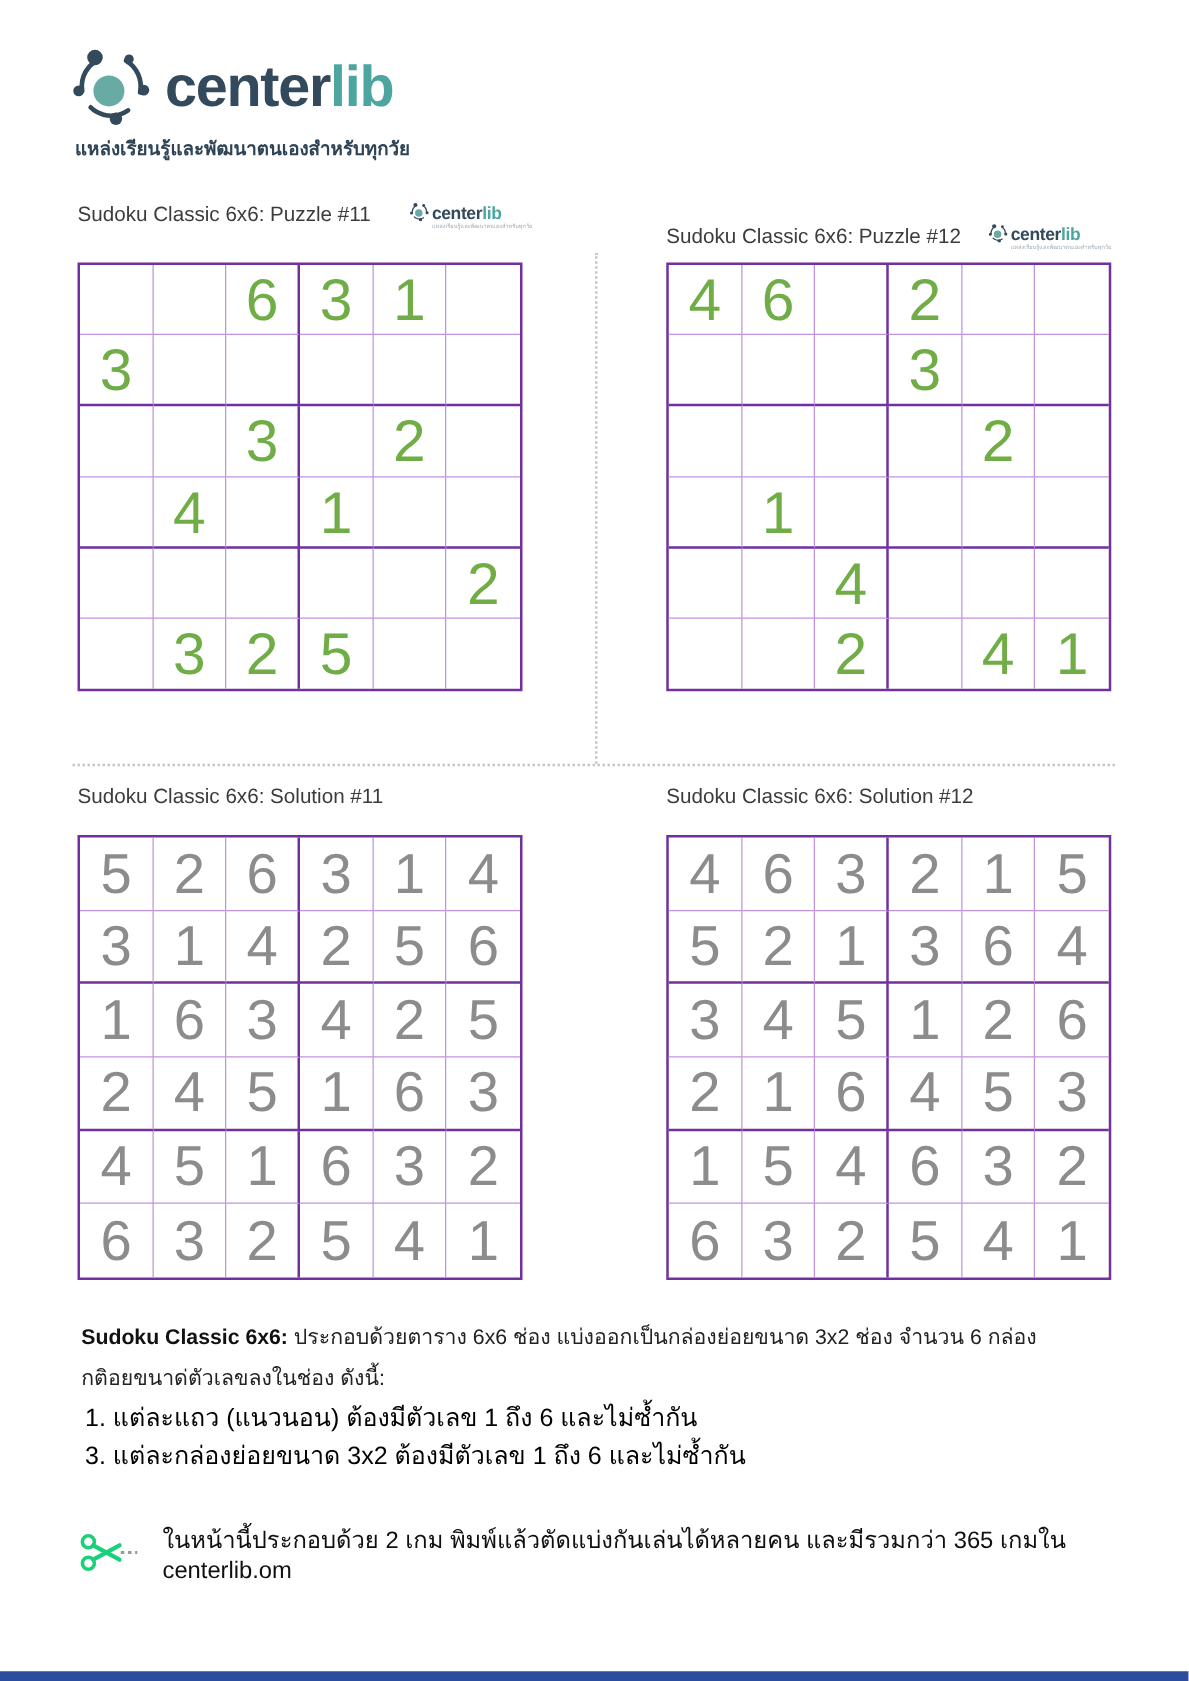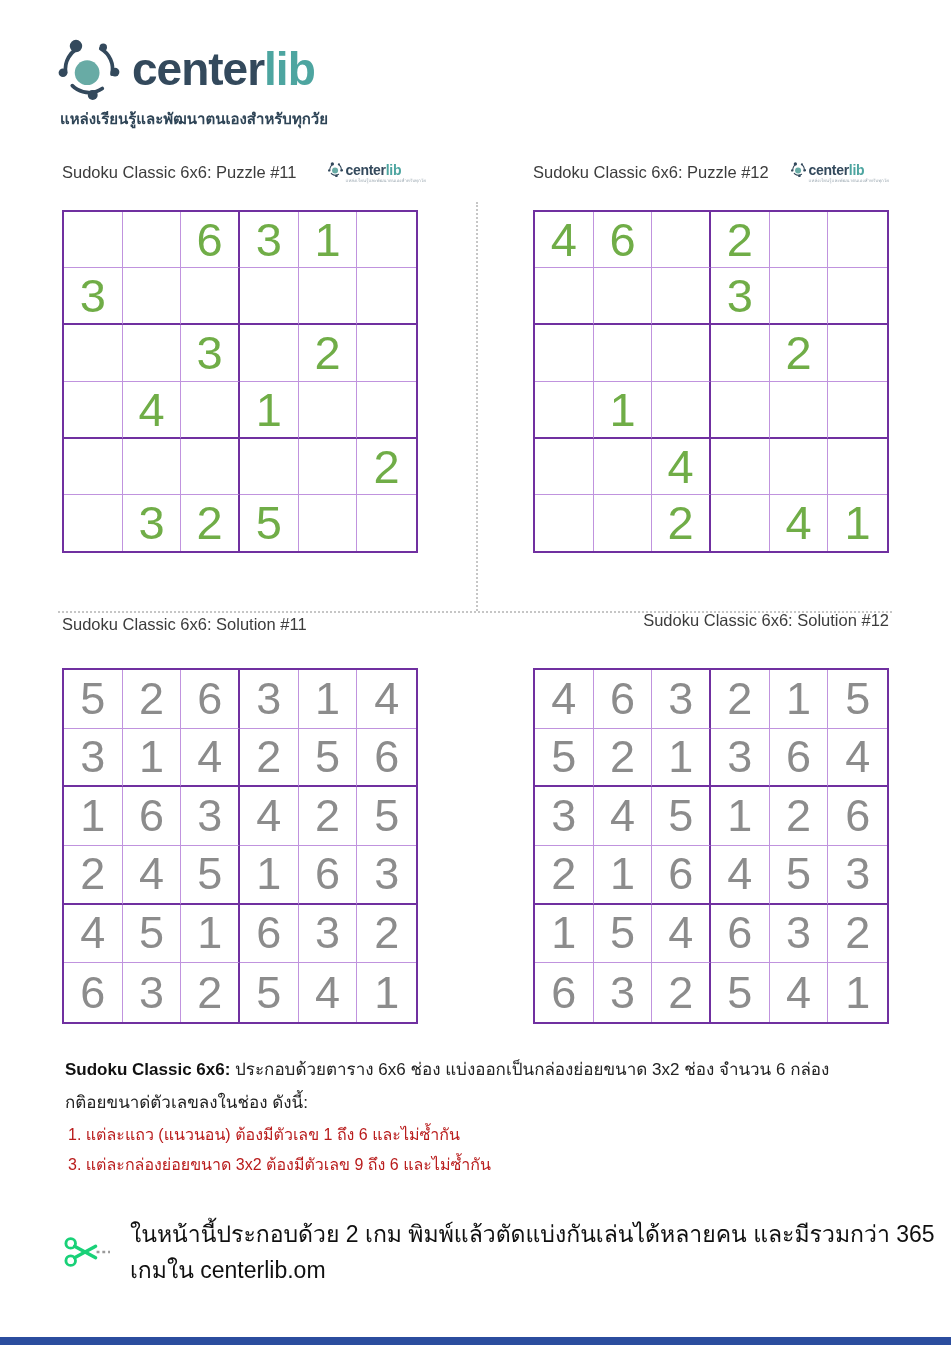--- a/index.html
+++ b/index.html
@@ -55,25 +55,25 @@
   .puzzle-grid .cell{color:var(--puzzle-digit);}
   .solution-grid .cell{color:var(--solution-digit);font-size:45px;}
   .col-l{left:62px;}
   .col-r{left:533px;}
   
   .cut-v{position:absolute;left:476px;top:202px;height:409px;width:0;border-left:2px dotted #c6c6c6;}
   .cut-h{position:absolute;left:58px;top:611px;width:834px;height:0;border-top:2px dotted #c6c6c6;}
   
   .desc{position:absolute;left:65px;top:1053px;width:830px;font-size:17px;color:#222;line-height:33px;}
   .desc b{color:#111;}
-  .rules{position:absolute;left:68px;top:1120px;font-size:16px;color:#b91c1c;line-height:30px;}
+  .rules{position:absolute;left:68px;top:1120px;font-size:20px;color:#000000;line-height:30px;}
   
   .footer{position:absolute;left:64px;top:1216px;display:flex;align-items:center;gap:20px;}
   .scissors{width:46px;height:40px;flex:0 0 auto;}
-  .footer-text{font-size:23px;font-weight:500;color:#101010;}
+  .footer-text{font-size:19px;font-weight:500;color:#101010;}
   .bottom-bar{position:absolute;left:0;top:1337px;width:951px;height:8px;background:var(--bottom-bar);}
 </style>
 </head>
 <body>
 
 <div class="page">
 
   <div class="brand">
     <svg class="brand-icon" viewBox="0 0 100 100">
       <circle cx="47" cy="56" r="20" fill="#68aba5"></circle>
@@ -99,21 +99,21 @@
           <circle cx="73" cy="15" r="7" fill="#33495c"></circle>
           <circle cx="92" cy="55" r="8" fill="#33495c"></circle>
           <circle cx="56" cy="92" r="9" fill="#33495c"></circle>
           <circle cx="8" cy="56" r="8" fill="#33495c"></circle>
         </svg>
         <span class="mini-name"><span class="w1">center</span><span class="w2">lib</span></span>
       </span>
       <span class="mini-tagline">แหล่งเรียนรู้และพัฒนาตนเองสำหรับทุกวัย</span>
     </span>
   </div>
-  <div class="sec-head col-r" style="top:162px;">
+  <div class="sec-head col-r" style="top:179px;">
     <span class="sec-title">Sudoku Classic 6x6: Puzzle #12</span>
     <span class="mini-logo">
       <span class="mini-row">
         <svg class="mini-icon" viewBox="0 0 100 100">
           <circle cx="47" cy="56" r="20" fill="#68aba5"></circle>
           <circle cx="50" cy="50" r="38" fill="none" stroke="#33495c" stroke-width="7" pathLength="100" stroke-dasharray="20 12 22 10 18 18" stroke-linecap="round" transform="rotate(-60 50 50)"></circle>
           <circle cx="29" cy="13" r="11" fill="#33495c"></circle>
           <circle cx="73" cy="15" r="7" fill="#33495c"></circle>
           <circle cx="92" cy="55" r="8" fill="#33495c"></circle>
           <circle cx="56" cy="92" r="9" fill="#33495c"></circle>
@@ -198,24 +198,24 @@
       <div class="cell"></div>
       <div class="cell vbox">2</div>
       <div class="cell"></div>
       <div class="cell">4</div>
       <div class="cell">1</div>
     </div>
 
   <div class="cut-v"></div>
   <div class="cut-h"></div>
 
-  <div class="sec-head col-l" style="top:615px;">
+  <div class="sec-head col-l" style="top:628px;">
     <span class="sec-title">Sudoku Classic 6x6: Solution #11</span>
   </div>
-  <div class="sec-head col-r" style="top:611px;justify-content:flex-end;">
+  <div class="sec-head col-r" style="top:628px;">
     <span class="sec-title">Sudoku Classic 6x6: Solution #12</span>
   </div>
 
   <div class="sudoku solution-grid col-l">
       <div class="cell">5</div>
       <div class="cell">2</div>
       <div class="cell vbox">6</div>
       <div class="cell">3</div>
       <div class="cell">1</div>
       <div class="cell">4</div>
@@ -288,21 +288,21 @@
       <div class="cell">4</div>
       <div class="cell">1</div>
     </div>
 
   <div class="desc">
     <div><b>Sudoku Classic 6x6:</b><span> ประกอบด้วยตาราง 6x6 ช่อง แบ่งออกเป็นกล่องย่อยขนาด 3x2 ช่อง จำนวน 6 กล่อง</span></div>
     <div>กติอยขนาด่ตัวเลขลงในช่อง ดังนี้:</div>
   </div>
   <div class="rules">
     <div>1. แต่ละแถว (แนวนอน) ต้องมีตัวเลข 1 ถึง 6 และไม่ซ้ำกัน</div>
-    <div>3. แต่ละกล่องย่อยขนาด 3x2 ต้องมีตัวเลข 9 ถึง 6 และไม่ซ้ำกัน</div>
+    <div>3. แต่ละกล่องย่อยขนาด 3x2 ต้องมีตัวเลข 1 ถึง 6 และไม่ซ้ำกัน</div>
   </div>
 
   <div class="footer">
     <svg class="scissors" viewBox="0 0 48 38">
       <circle cx="7" cy="10" r="5" fill="none" stroke="#19d178" stroke-width="3"></circle>
       <circle cx="7" cy="28" r="5" fill="none" stroke="#19d178" stroke-width="3"></circle>
       <line x1="11" y1="13" x2="33" y2="25" stroke="#19d178" stroke-width="3.5" stroke-linecap="round"></line>
       <line x1="11" y1="25" x2="33" y2="13" stroke="#19d178" stroke-width="3.5" stroke-linecap="round"></line>
       <line x1="34" y1="19" x2="48" y2="19" stroke="#9a9a9a" stroke-width="2.5" stroke-dasharray="3 3"></line>
     </svg>

